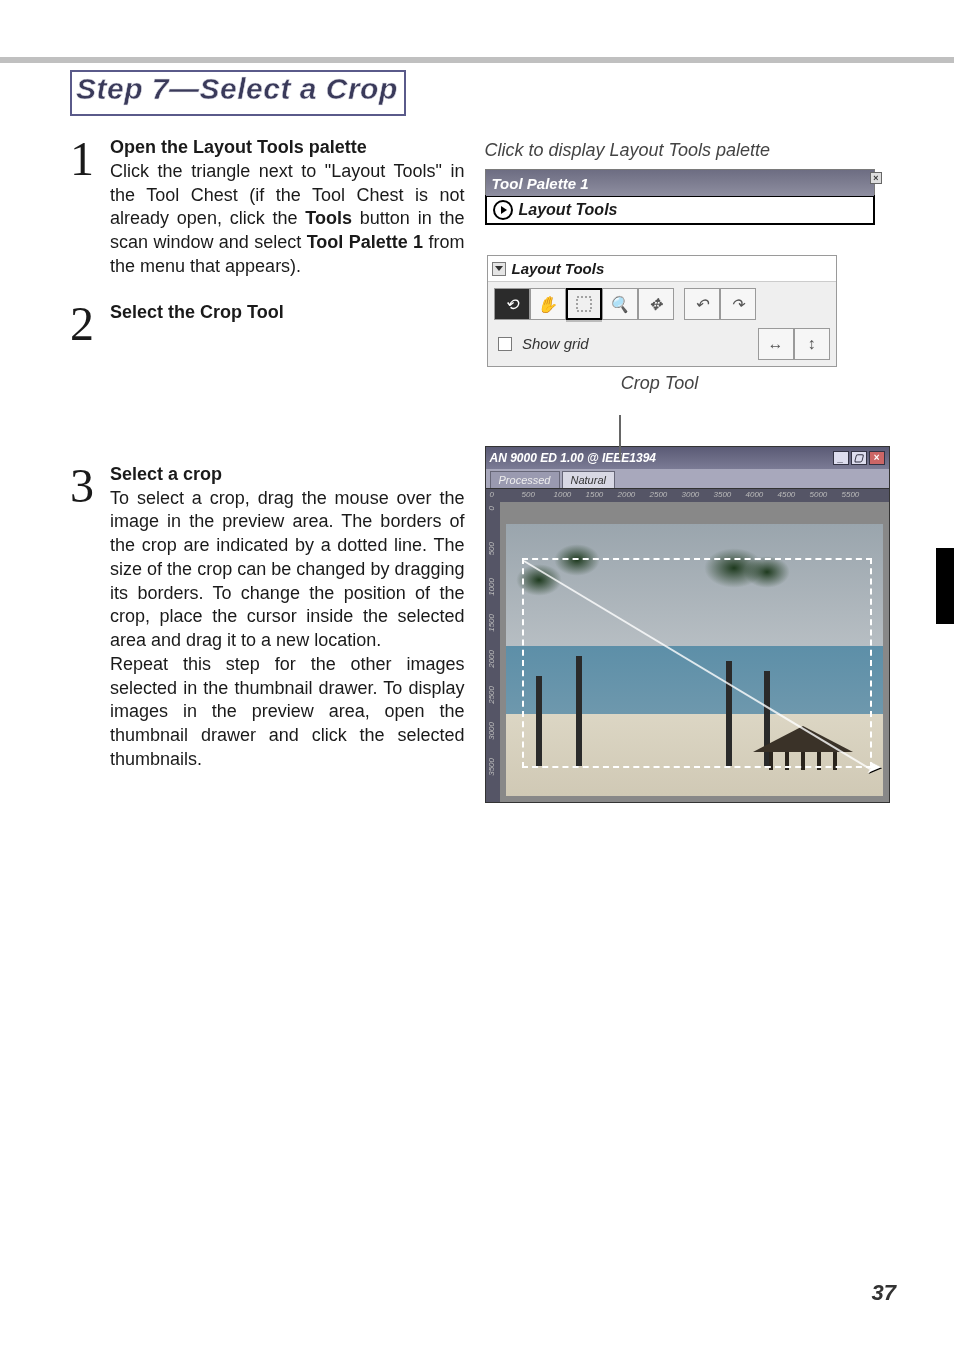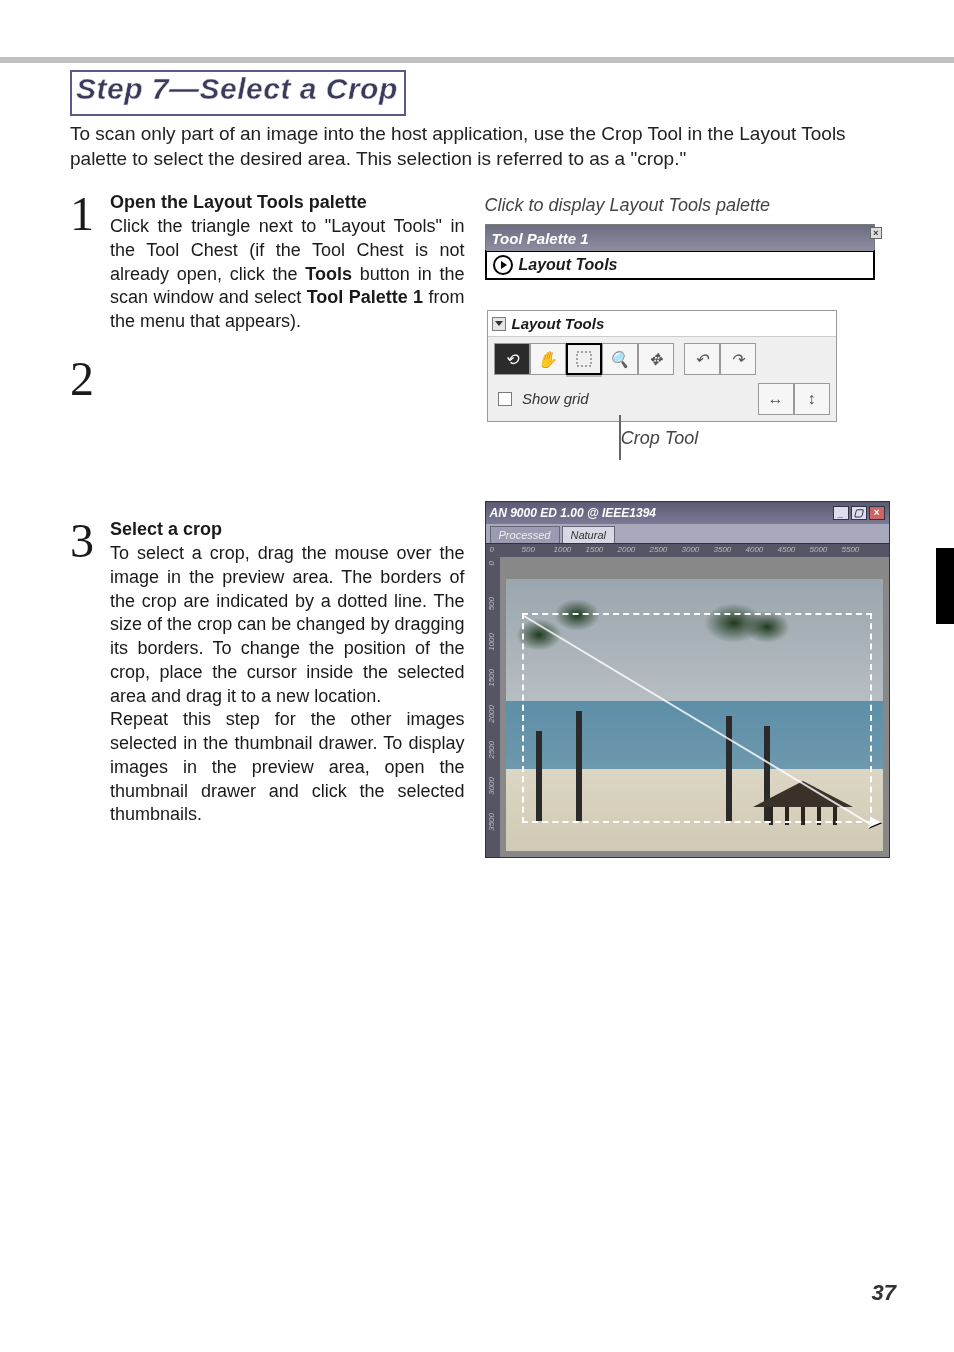--- a/index.html
+++ b/index.html
@@ -350,36 +350,38 @@
 </style>
 </head>
 <body>
 
 <div class="top-rule"></div>
 <div class="side-tab-black"></div>
 
 <div class="content">
 
   <div class="step-title">Step 7—Select a Crop</div>
-  <p class="intro">To scan only part of an image into the host application, use the Crop Tool in the Layout Tools palette to select the desired area.  This selection is referred to as a "crop."</p>
 
   <div class="columns">
 
     <div class="left-col">
 
       <div class="step-block">
         <div class="step-num">1</div>
         <div class="step-body">
           <span class="step-head">Open the Layout Tools palette</span><br>
           <span>Click the triangle next to "Layout Tools" in the Tool Chest (if the Tool Chest is not already open, click the </span><span class="bold">Tools</span><span> button in the scan window and select </span><span class="bold">Tool Palette 1</span><span> from the menu that appears).</span>
         </div>
       </div>
 
       <div class="step-block" style="margin-bottom:120px;">
         <div class="step-num">2</div>
+        <div class="step-body">
+          <span class="step-head">Select the Crop Tool</span>
+        </div>
       </div>
 
       <div class="step-block">
         <div class="step-num">3</div>
         <div class="step-body">
           <span class="step-head">Select a crop</span><br>
           <span>To select a crop, drag the mouse over the image in the preview area.  The borders of the crop are indicated by a dotted line.  The size of the crop can be changed by dragging its borders.  To change the position of the crop, place the cursor inside the selected area and drag it to a new location.</span>
           <p style="">Repeat this step for the other images selected in the thumbnail drawer.  To display images in the preview area, open the thumbnail drawer and click the selected thumbnails.</p>
         </div>
       </div>

